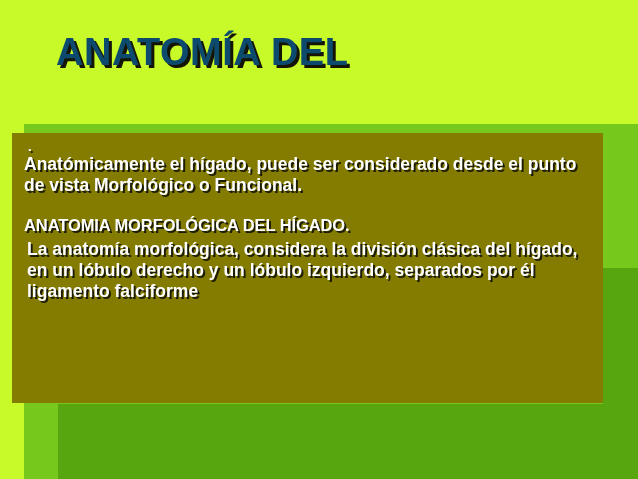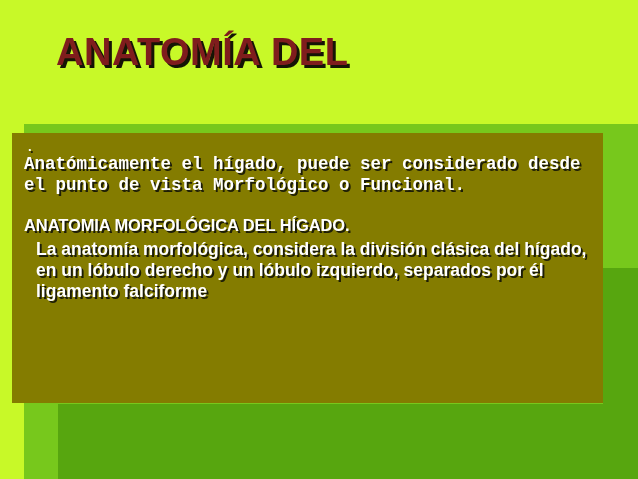--- a/index.html
+++ b/index.html
@@ -73,21 +73,21 @@
   .title {
     position: absolute;
     left: 56px;
     top: 30px;
     width: 540px;
     z-index: 5;
     font-size: 38px;
     font-weight: bold;
     line-height: 1.18;
     letter-spacing: 0.5px;
-    color: #7f1d1d;
+    color: #0c4a6e;
     text-shadow: 3px 3px 0 #151505;
     margin: 0;
   }
 
   
   .content-box {
     position: absolute;
     left: 12px;
     top: 133px;
     width: 591px;
@@ -106,32 +106,31 @@
     font-size: 17.5px;
     line-height: 1.2;
   }
   .lead-dot {
     font-size: 13px;
     line-height: 1.0;
     margin: 0 0 1px 6px;
   }
   .para-1 {
     margin: 0 0 0 2px;
-    font-family: Liberation Mono, monospace;
   }
   .spacer-line {
     height: 20px;
   }
   .heading-2 {
     font-size: 16.5px;
     margin: 0 0 3px 2px;
     letter-spacing: -0.1px;
   }
   .para-2 {
-    margin: 0 0 0 14px;
+    margin: 0 0 0 5px;
     font-size: 17.5px;
   }
 </style>
 </head>
 <body>
 
 <div class="slide">
 
   <div class="band-bright-left"></div>
   <div class="band-mid-green"></div>

